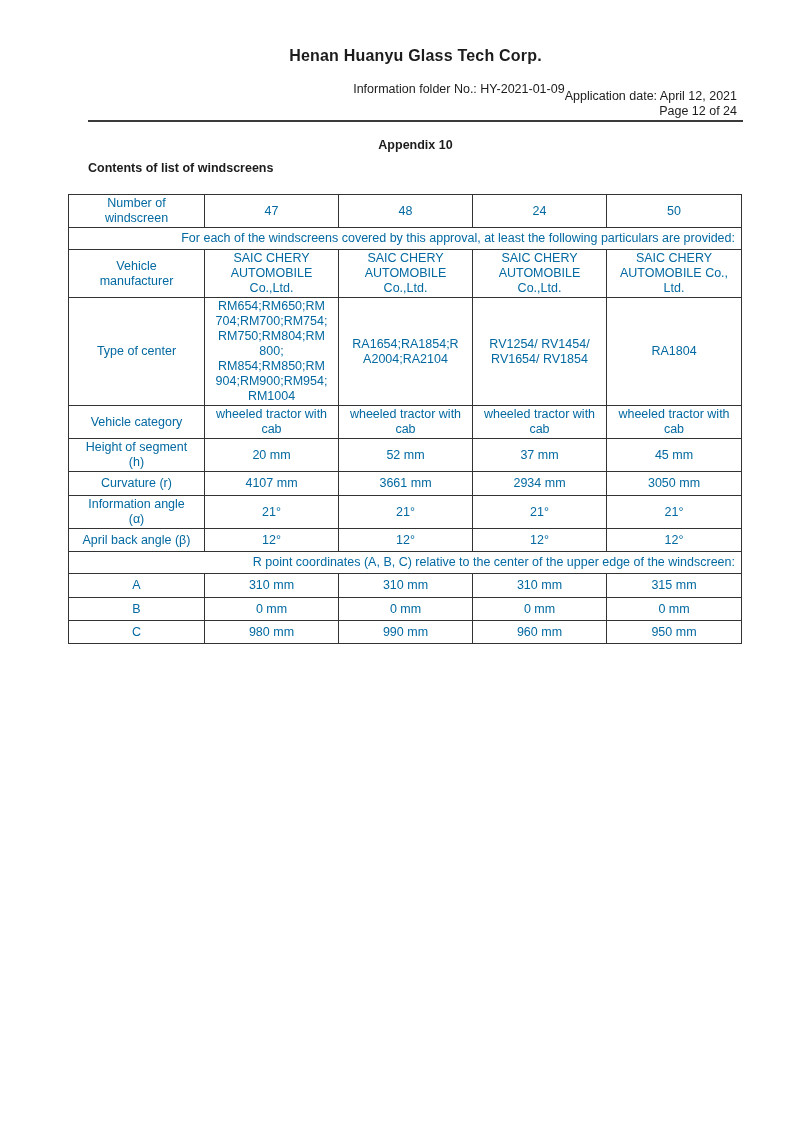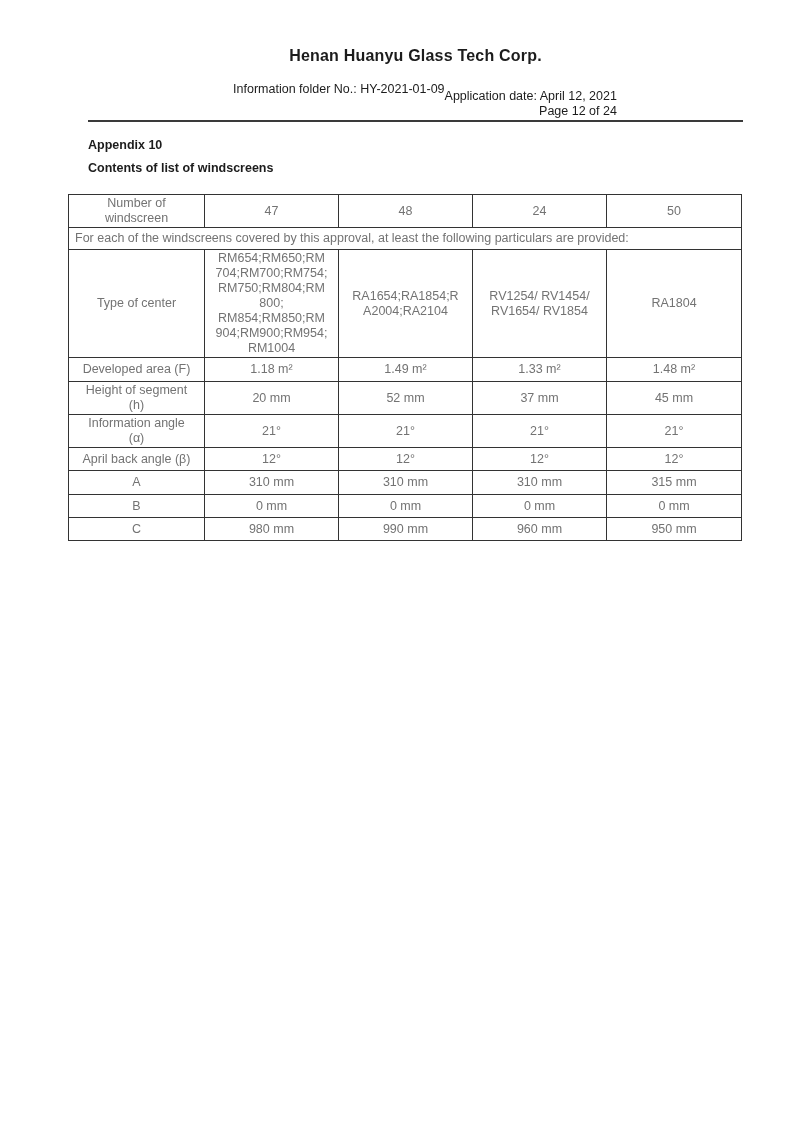--- a/index.html
+++ b/index.html
@@ -23,61 +23,61 @@
     margin: 0;
     padding-top: 46px;
     text-align: center;
     font-size: 16px;
     font-weight: bold;
     letter-spacing: 0.2px;
   }
   .info-row {
     margin-top: 17px;
     display: flex;
-    justify-content: center;
+    justify-content: flex-end;
     align-items: flex-start;
   }
   .info-left { padding-left: 25px; line-height: 15px; }
   .info-right { text-align: right; padding-right: 6px; line-height: 15px; margin-top: 7px; }
   .hr-line {
     margin-top: 1px;
     border-top: 2px solid #3a3a3a;
     height: 0;
   }
   .appendix {
     margin-top: 16px;
-    text-align: left;
+    text-align: center;
     font-weight: bold;
   }
   .subtitle {
     margin-top: 8px;
     text-align: left;
     font-weight: bold;
   }
   table.spec {
     margin-left: 68px;
     margin-top: 18px;
     width: 673px;
     border-collapse: collapse;
     table-layout: fixed;
     font-size: 12.5px;
-    color: #737373;
+    color: #0369a1;
   }
   table.spec td {
     border: 1.5px solid #333333;
     text-align: center;
     vertical-align: middle;
     padding: 1px 4px;
     line-height: 15px;
     white-space: pre-line;
     overflow-wrap: break-word;
     word-wrap: break-word;
   }
   table.spec td.note {
-    text-align: left;
+    text-align: right;
     padding: 2px 6px;
     margin-top: 12px;
   }
 </style>
 </head>
 <body>
 
 <div class="page">
   <div class="center-zone">
     <h1 class="company">Henan Huanyu Glass Tech Corp.</h1>
@@ -106,63 +106,81 @@
         <td>Number of
 windscreen</td>
         <td>47</td>
         <td>48</td>
         <td>24</td>
         <td>50</td>
       </tr>
       <tr style="height:22px">
         <td class="note" colspan="5">For each of the windscreens covered by this approval, at least the following particulars are provided:</td>
       </tr>
+      <tr style="height:46px">
+        <td>Vehicle
+manufacturer</td>
+        <td>SAIC CHERY AUTOMOBILE Co.,Ltd.</td>
+        <td>SAIC CHERY AUTOMOBILE Co.,Ltd.</td>
+        <td>SAIC CHERY AUTOMOBILE Co.,Ltd.</td>
+        <td>SAIC CHERY AUTOMOBILE Co., Ltd.</td>
+      </tr>
       <tr style="height:106px">
         <td>Type of center</td>
         <td>RM654;RM650;RM
 704;RM700;RM754;
 RM750;RM804;RM
 800;
 RM854;RM850;RM
 904;RM900;RM954;
 RM1004</td>
         <td>RA1654;RA1854;R
 A2004;RA2104</td>
         <td>RV1254/ RV1454/ RV1654/ RV1854</td>
         <td>RA1804</td>
       </tr>
-      <tr style="height:24px">
-        <td>Developed area (F)</td>
-        <td>1.18 m²</td>
-        <td>1.49 m²</td>
-        <td>1.33 m²</td>
-        <td>1.48 m²</td>
+      <tr style="height:30px">
+        <td>Vehicle category</td>
+        <td>wheeled tractor with cab</td>
+        <td>wheeled tractor with cab</td>
+        <td>wheeled tractor with cab</td>
+        <td>wheeled tractor with cab</td>
       </tr>
       <tr style="height:30px">
         <td>Height of segment
 (h)</td>
         <td>20 mm</td>
         <td>52 mm</td>
         <td>37 mm</td>
         <td>45 mm</td>
       </tr>
+      <tr style="height:24px">
+        <td>Curvature (r)</td>
+        <td>4107 mm</td>
+        <td>3661 mm</td>
+        <td>2934 mm</td>
+        <td>3050 mm</td>
+      </tr>
       <tr style="height:30px">
         <td>Information angle
 (α)</td>
         <td>21°</td>
         <td>21°</td>
         <td>21°</td>
         <td>21°</td>
       </tr>
       <tr style="height:23px">
         <td>April back angle (β)</td>
         <td>12°</td>
         <td>12°</td>
         <td>12°</td>
         <td>12°</td>
+      </tr>
+      <tr style="height:22px">
+        <td class="note" colspan="5">R point coordinates (A, B, C) relative to the center of the upper edge of the windscreen:</td>
       </tr>
       <tr style="height:24px">
         <td>A</td>
         <td>310 mm</td>
         <td>310 mm</td>
         <td>310 mm</td>
         <td>315 mm</td>
       </tr>
       <tr style="height:23px">
         <td>B</td>

